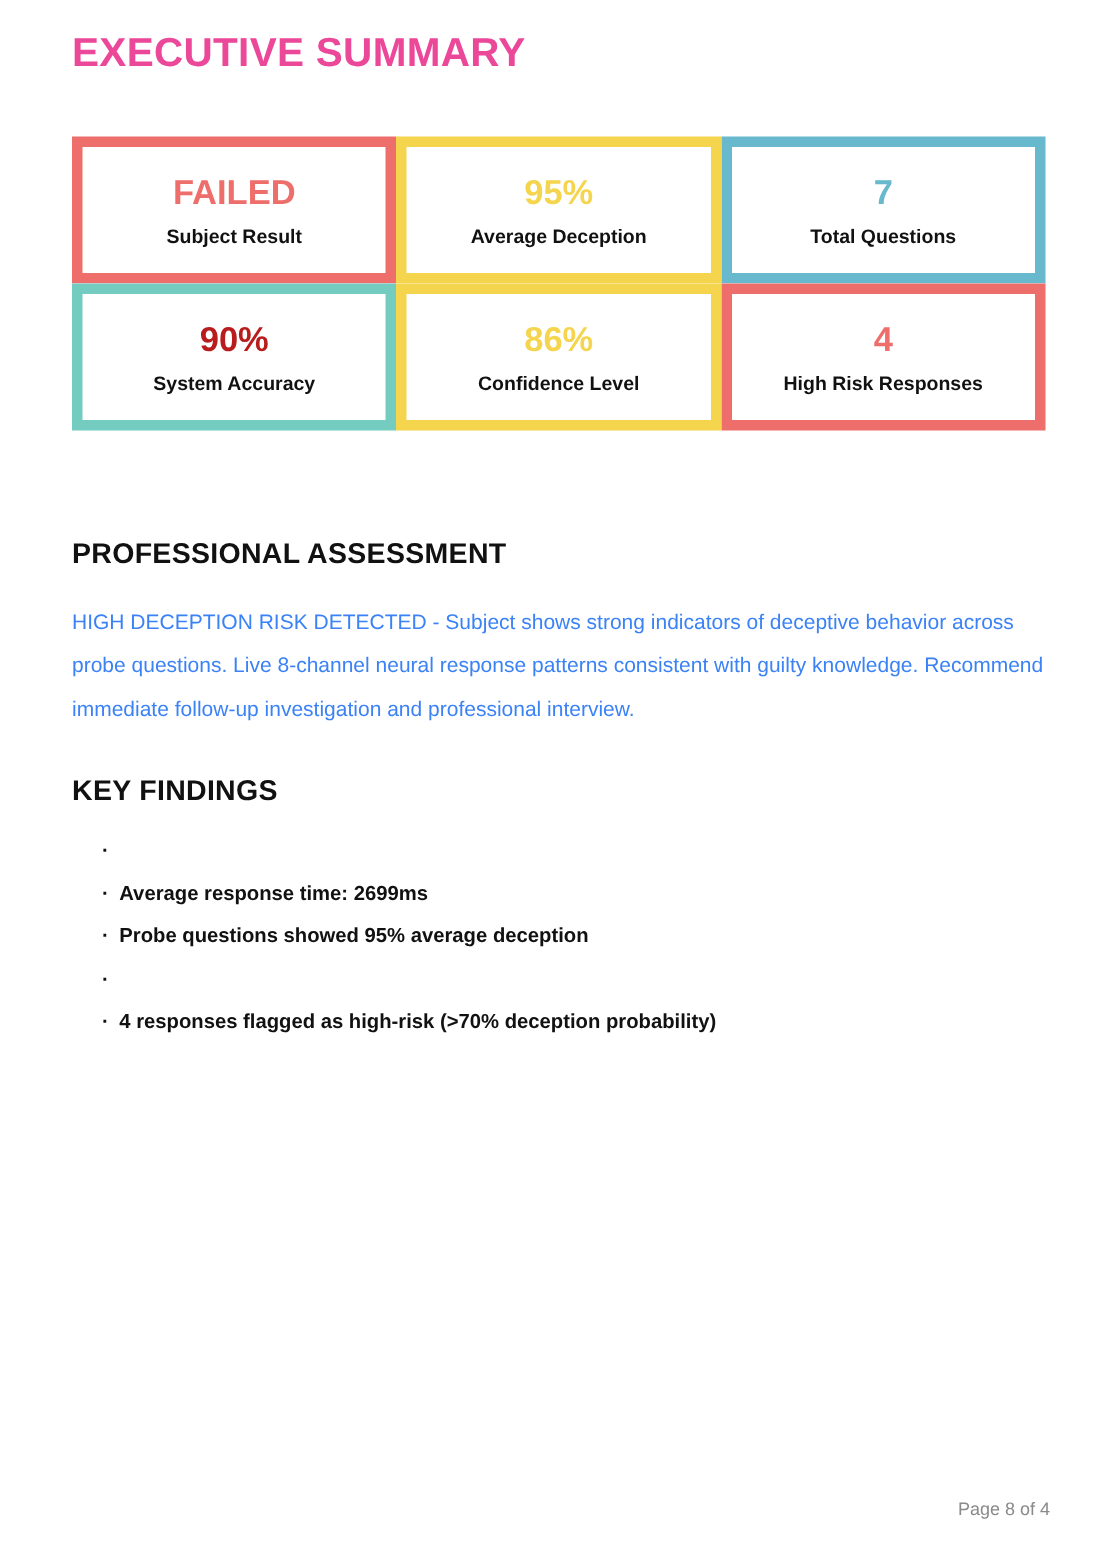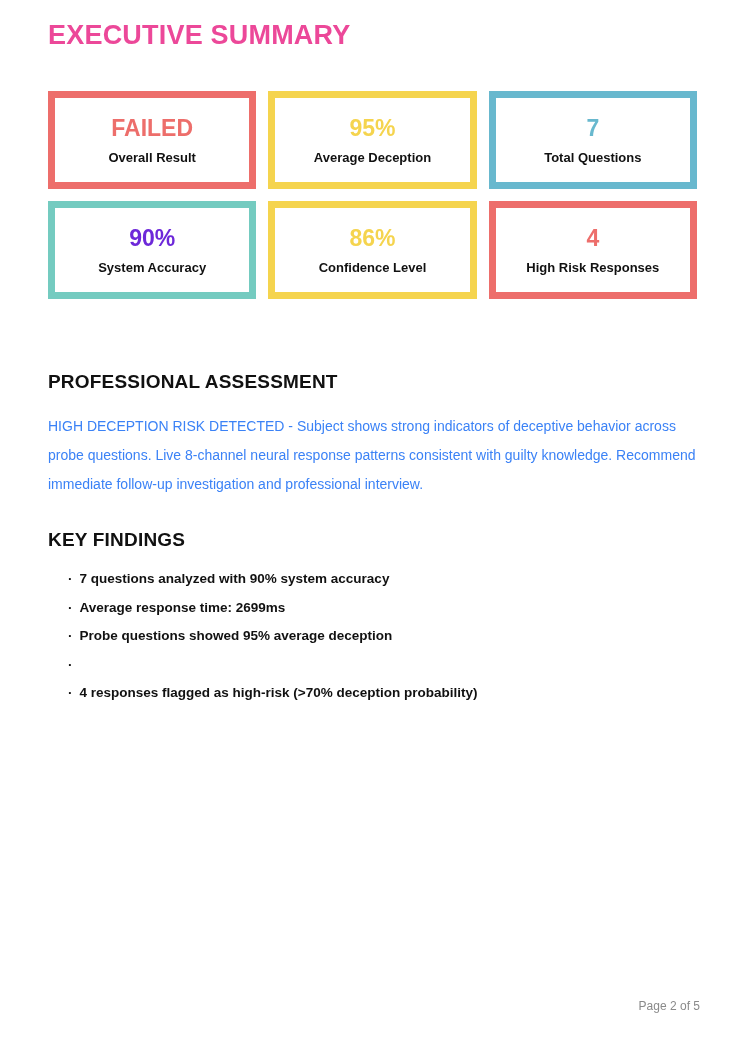--- a/index.html
+++ b/index.html
@@ -21,21 +21,21 @@
   .page-title {
     font-size: 27px;
     font-weight: 700;
     letter-spacing: 0.2px;
     color: #ec4899;
   }
   .cards-grid {
     margin-top: 40px;
     display: grid;
     grid-template-columns: repeat(3, 1fr);
-    gap: 12px;
+    gap: 0;
   }
   .stat-card {
     height: 98px;
     background: #ffffff;
     border-style: solid;
     border-width: 7px;
     display: flex;
     flex-direction: column;
     align-items: center;
     justify-content: center;
@@ -98,32 +98,32 @@
 </head>
 <body>
 
 <div class="page">
 
   <h1 class="page-title">EXECUTIVE SUMMARY</h1>
 
   <div class="cards-grid">
       <div class="stat-card" style="border-color: rgb(237, 110, 107);">
         <div class="stat-value" style="color: rgb(237, 110, 107);">FAILED</div>
-        <div class="stat-label">Overall Result</div>
+        <div class="stat-label">Subject Result</div>
       </div>
       <div class="stat-card" style="border-color: rgb(245, 212, 78);">
         <div class="stat-value" style="color: rgb(245, 212, 78);">95%</div>
         <div class="stat-label">Average Deception</div>
       </div>
       <div class="stat-card" style="border-color: rgb(104, 184, 206);">
         <div class="stat-value" style="color: rgb(104, 184, 206);">7</div>
         <div class="stat-label">Total Questions</div>
       </div>
       <div class="stat-card" style="border-color: rgb(116, 203, 192);">
-        <div class="stat-value" style="color: #6d28d9;">90%</div>
+        <div class="stat-value" style="color: #b91c1c;">90%</div>
         <div class="stat-label">System Accuracy</div>
       </div>
       <div class="stat-card" style="border-color: rgb(245, 212, 78);">
         <div class="stat-value" style="color: rgb(245, 212, 78);">86%</div>
         <div class="stat-label">Confidence Level</div>
       </div>
       <div class="stat-card" style="border-color: rgb(237, 110, 107);">
         <div class="stat-value" style="color: rgb(237, 110, 107);">4</div>
         <div class="stat-label">High Risk Responses</div>
       </div>
@@ -131,34 +131,33 @@
 
   <h2 class="section-heading assessment-heading">PROFESSIONAL ASSESSMENT</h2>
 
   <p class="assessment-body">HIGH DECEPTION RISK DETECTED - Subject shows strong indicators of deceptive behavior across probe questions. Live 8-channel neural response patterns consistent with guilty knowledge. Recommend immediate follow-up investigation and professional interview.</p>
 
   <h2 class="section-heading findings-heading">KEY FINDINGS</h2>
 
   <ul class="findings-list">
       <li class="finding-item">
         <span class="bullet-dot">·</span>
-        <span>7 questions analyzed with 90% system accuracy</span>
       </li>
       <li class="finding-item">
         <span class="bullet-dot">·</span>
         <span>Average response time: 2699ms</span>
       </li>
       <li class="finding-item">
         <span class="bullet-dot">·</span>
         <span>Probe questions showed 95% average deception</span>
       </li>
       <li class="finding-item">
         <span class="bullet-dot">·</span>
       </li>
       <li class="finding-item">
         <span class="bullet-dot">·</span>
         <span>4 responses flagged as high-risk (&gt;70% deception probability)</span>
       </li>
     </ul>
 
-  <div class="page-footer">Page 2 of 5</div>
+  <div class="page-footer">Page 8 of 4</div>
 
 </div>
 
 </body></html>

